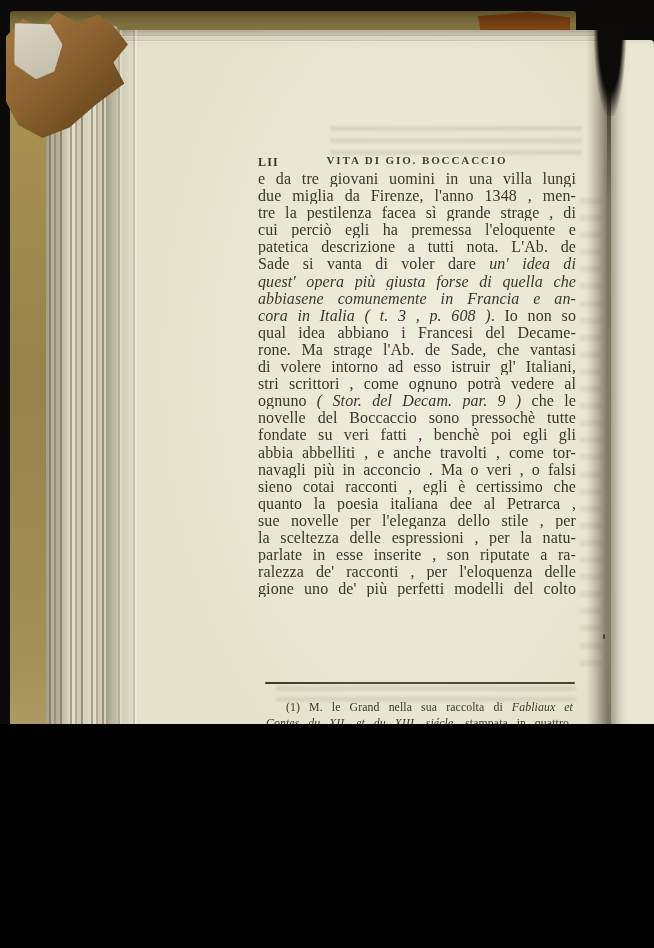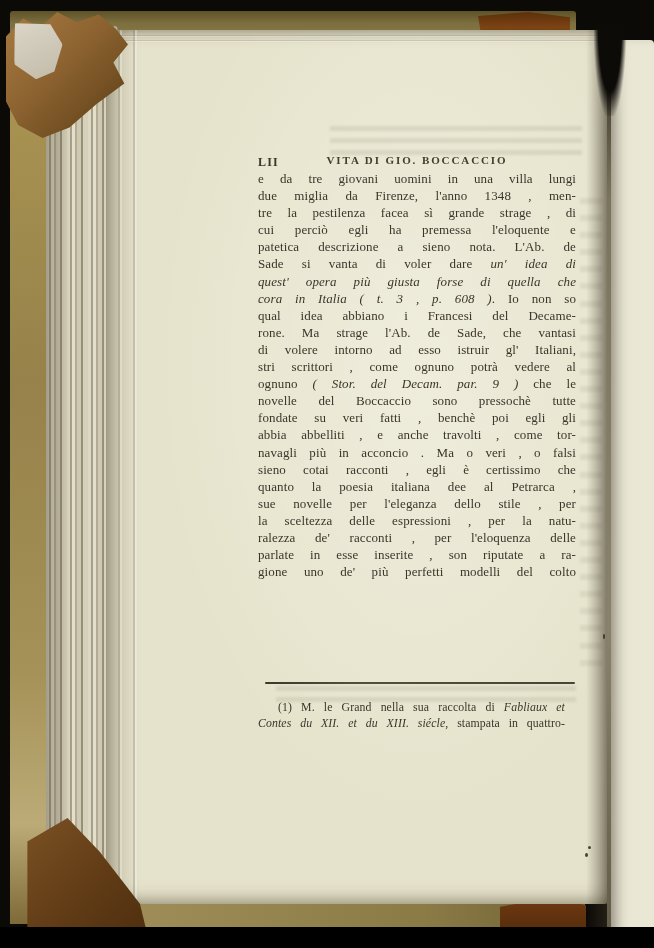--- a/index.html
+++ b/index.html
@@ -1,17 +1,17 @@
 <!DOCTYPE html>
 <html style="--background: #0c0a07; --page: #e6e3cc; --page-right: #eae8d5; --ink: #3c352a; --cover-olive: #8a7a46; --leather-brown: #6b4a1e;"><head>
 <meta charset="utf-8">
 <style>
   html,body{margin:0;padding:0;background:#000;}
   .scene{
-    position:relative;width:654px;height:927px;overflow:hidden;
+    position:relative;width:654px;height:724px;overflow:hidden;
     background:var(--background,#0c0a07);
     font-family:"Liberation Serif",serif;
   }
   .scene *{position:absolute;box-sizing:border-box;}
 
   
   .cover-top{left:10px;top:11px;width:566px;height:28px;
     background:linear-gradient(180deg,#5e5229,#7d6f3e 45%,#8a7a46);
     border-radius:3px 3px 0 0;}
   .cover-top-patch{left:478px;top:12px;width:92px;height:26px;
@@ -81,28 +81,28 @@
     box-shadow:inset 12px 0 14px -8px rgba(60,50,40,.55);
     border-radius:0 4px 0 0;}
 
   
   .print{color:var(--ink,#3c352a);}
   .page-header{left:152px;top:124px;width:318px;height:16px;font-weight:bold;}
   .folio{left:0;top:1px;font-size:12px;letter-spacing:1.2px;}
   .running-title{left:0;right:0;top:0;text-align:center;font-size:11px;letter-spacing:1.9px;color:#453d2e;}
   .page-body{left:152px;top:140px;width:318px;}
   .tline{position:relative;display:block;height:17.1px;line-height:17.1px;
-    font-size:13px;letter-spacing:.1px;word-spacing:1px;
+    font-size:16px;letter-spacing:.1px;word-spacing:1px;
     text-align:justify;text-align-last:justify;white-space:normal;overflow:hidden;}
   .tline .it{font-style:italic;}
   .tline span{position:static;}
   .footnote-rule{left:159px;top:652px;width:310px;height:2px;
     background:linear-gradient(90deg,#3e382c,#55¬4d3c 30%,#4a4336);border-radius:1px;
     background:linear-gradient(90deg,#3e382c,#554d3c 30%,#4a4336);}
-  .footnote{left:152px;top:670px;width:307px;font-family:Liberation Serif, serif;}
+  .footnote{left:160px;top:670px;width:307px;font-family:Liberation Serif, serif;}
   .footnote .tline{height:15.6px;line-height:15.6px;font-size:11.8px;}
   .footnote .tline:first-child{text-indent:20px;}
 
   
   .ghost{filter:blur(1.2px);pointer-events:none;}
   .ghost-a{left:224px;top:96px;width:252px;height:30px;
     background:repeating-linear-gradient(180deg,rgba(95,105,75,.12) 0 5px,rgba(0,0,0,0) 5px 12px);}
   .ghost-b{left:170px;top:656px;width:300px;height:16px;
     background:repeating-linear-gradient(180deg,rgba(95,105,75,.12) 0 5px,rgba(0,0,0,0) 5px 11px);}
   .ghost-c{left:474px;top:168px;width:22px;height:470px;
@@ -146,39 +146,40 @@
     <div class="page-header print">
       <span class="folio">LII</span>
       <span class="running-title">VITA DI GIO. BOCCACCIO</span>
     </div>
 
     <div class="page-body print">
         <div class="tline"><span>e da tre giovani uomini in una villa lungi</span></div>
         <div class="tline"><span>due miglia da Firenze, l'anno 1348 , men-</span></div>
         <div class="tline"><span>tre la pestilenza facea sì grande strage , di</span></div>
         <div class="tline"><span>cui perciò egli ha premessa l'eloquente e</span></div>
-        <div class="tline"><span>patetica descrizione a sieno nota. L'Ab. de</span></div>
+        <div class="tline"><span>patetica descrizione a tutti nota. L'Ab. de</span></div>
         <div class="tline"><span>Sade si vanta di voler dare </span><span class="it">un' idea di</span></div>
         <div class="tline"><span class="it">quest' opera più giusta forse di quella che</span></div>
+        <div class="tline"><span class="it">abbiasene comunemente in Francia e an-</span></div>
         <div class="tline"><span class="it">cora in Italia ( t. 3 , p. 608 )</span><span>. Io non so</span></div>
         <div class="tline"><span>qual idea abbiano i Francesi del Decame-</span></div>
         <div class="tline"><span>rone. Ma strage l'Ab. de Sade, che vantasi</span></div>
         <div class="tline"><span>di volere intorno ad esso istruir gl' Italiani,</span></div>
         <div class="tline"><span>stri scrittori , come ognuno potrà vedere al</span></div>
         <div class="tline"><span>ognuno </span><span class="it">( Stor. del Decam. par. 9 )</span><span> che le</span></div>
         <div class="tline"><span>novelle del Boccaccio sono pressochè tutte</span></div>
         <div class="tline"><span>fondate su veri fatti , benchè poi egli gli</span></div>
         <div class="tline"><span>abbia abbelliti , e anche travolti , come tor-</span></div>
         <div class="tline"><span>navagli più in acconcio . Ma o veri , o falsi</span></div>
         <div class="tline"><span>sieno cotai racconti , egli è certissimo che</span></div>
         <div class="tline"><span>quanto la poesia italiana dee al Petrarca ,</span></div>
         <div class="tline"><span>sue novelle per l'eleganza dello stile , per</span></div>
         <div class="tline"><span>la sceltezza delle espressioni , per la natu-</span></div>
+        <div class="tline"><span>parlate in esse inserite , son riputate a ra-</span></div>
         <div class="tline"><span>ralezza de' racconti , per l'eloquenza delle</span></div>
-        <div class="tline"><span>parlate in esse inserite , son riputate a ra-</span></div>
         <div class="tline"><span>gione uno de' più perfetti modelli del colto</span></div>
       </div>
 
     <div class="footnote-rule"></div>
 
     <div class="footnote print">
         <div class="tline"><span>(1) M. le Grand nella sua raccolta di </span><span class="it">Fabliaux et</span></div>
         <div class="tline"><span class="it">Contes du XII. et du XIII. siécle</span><span>, stampata in quattro-</span></div>
       </div>
 

